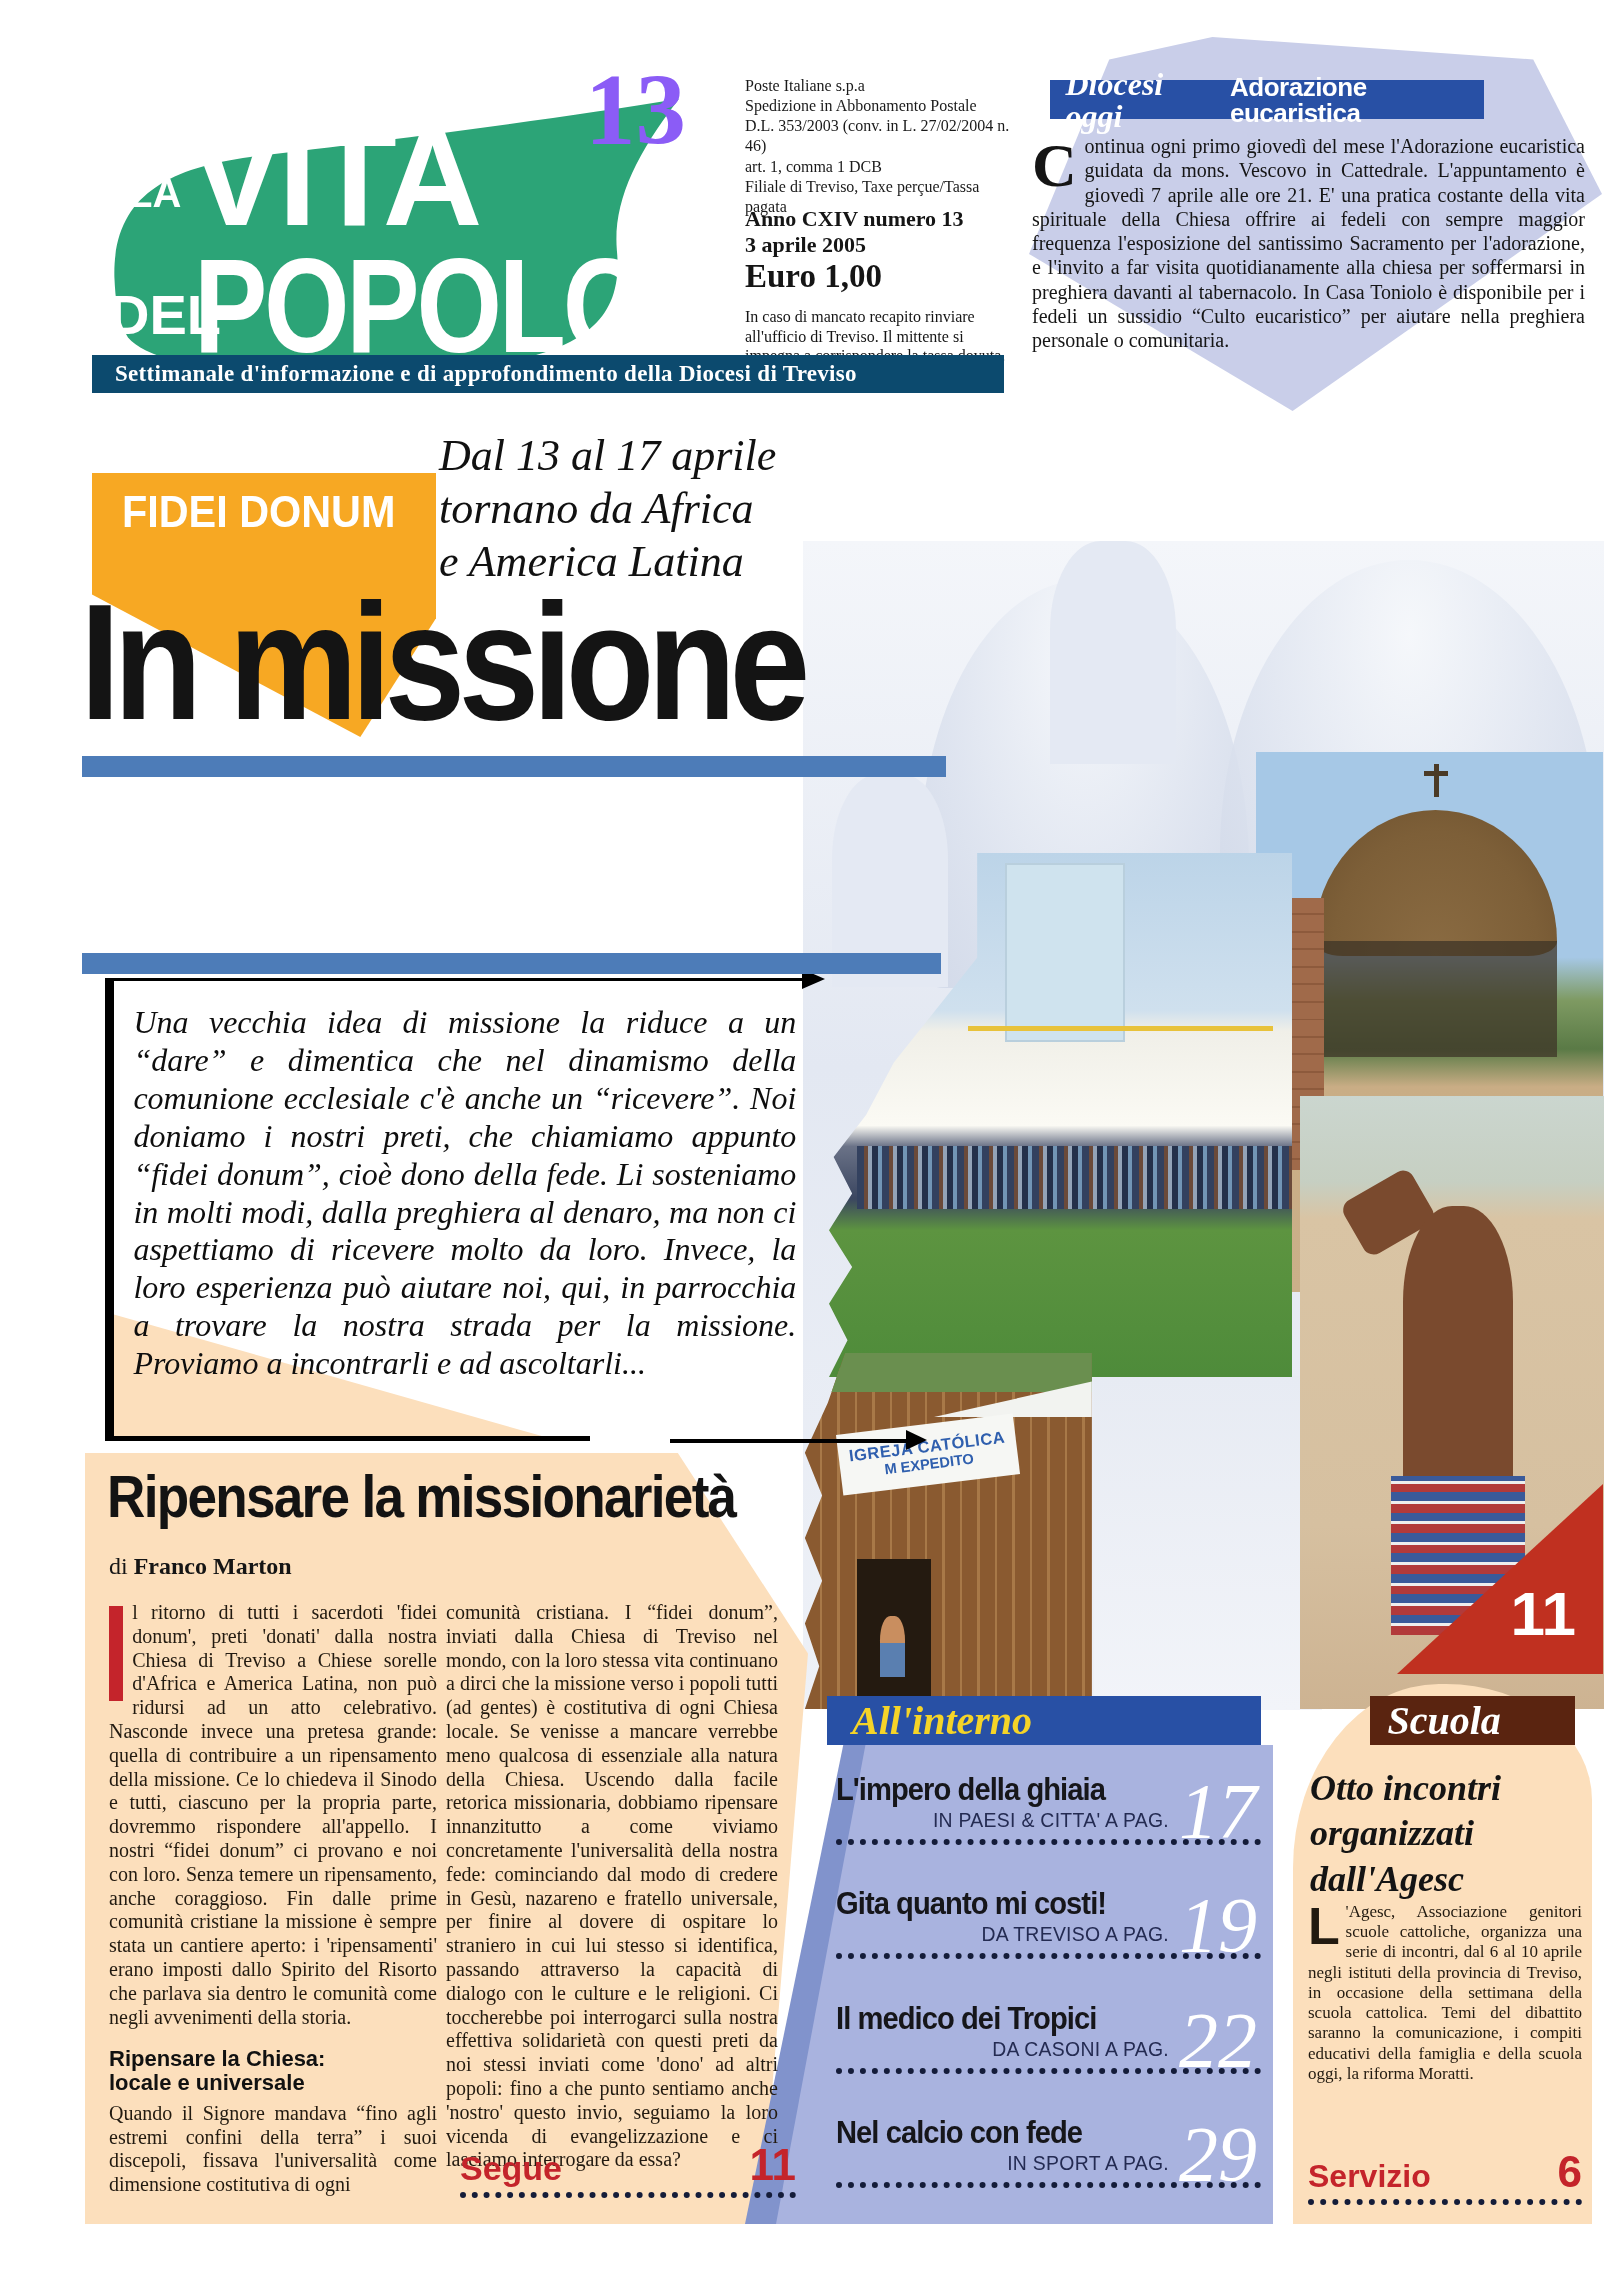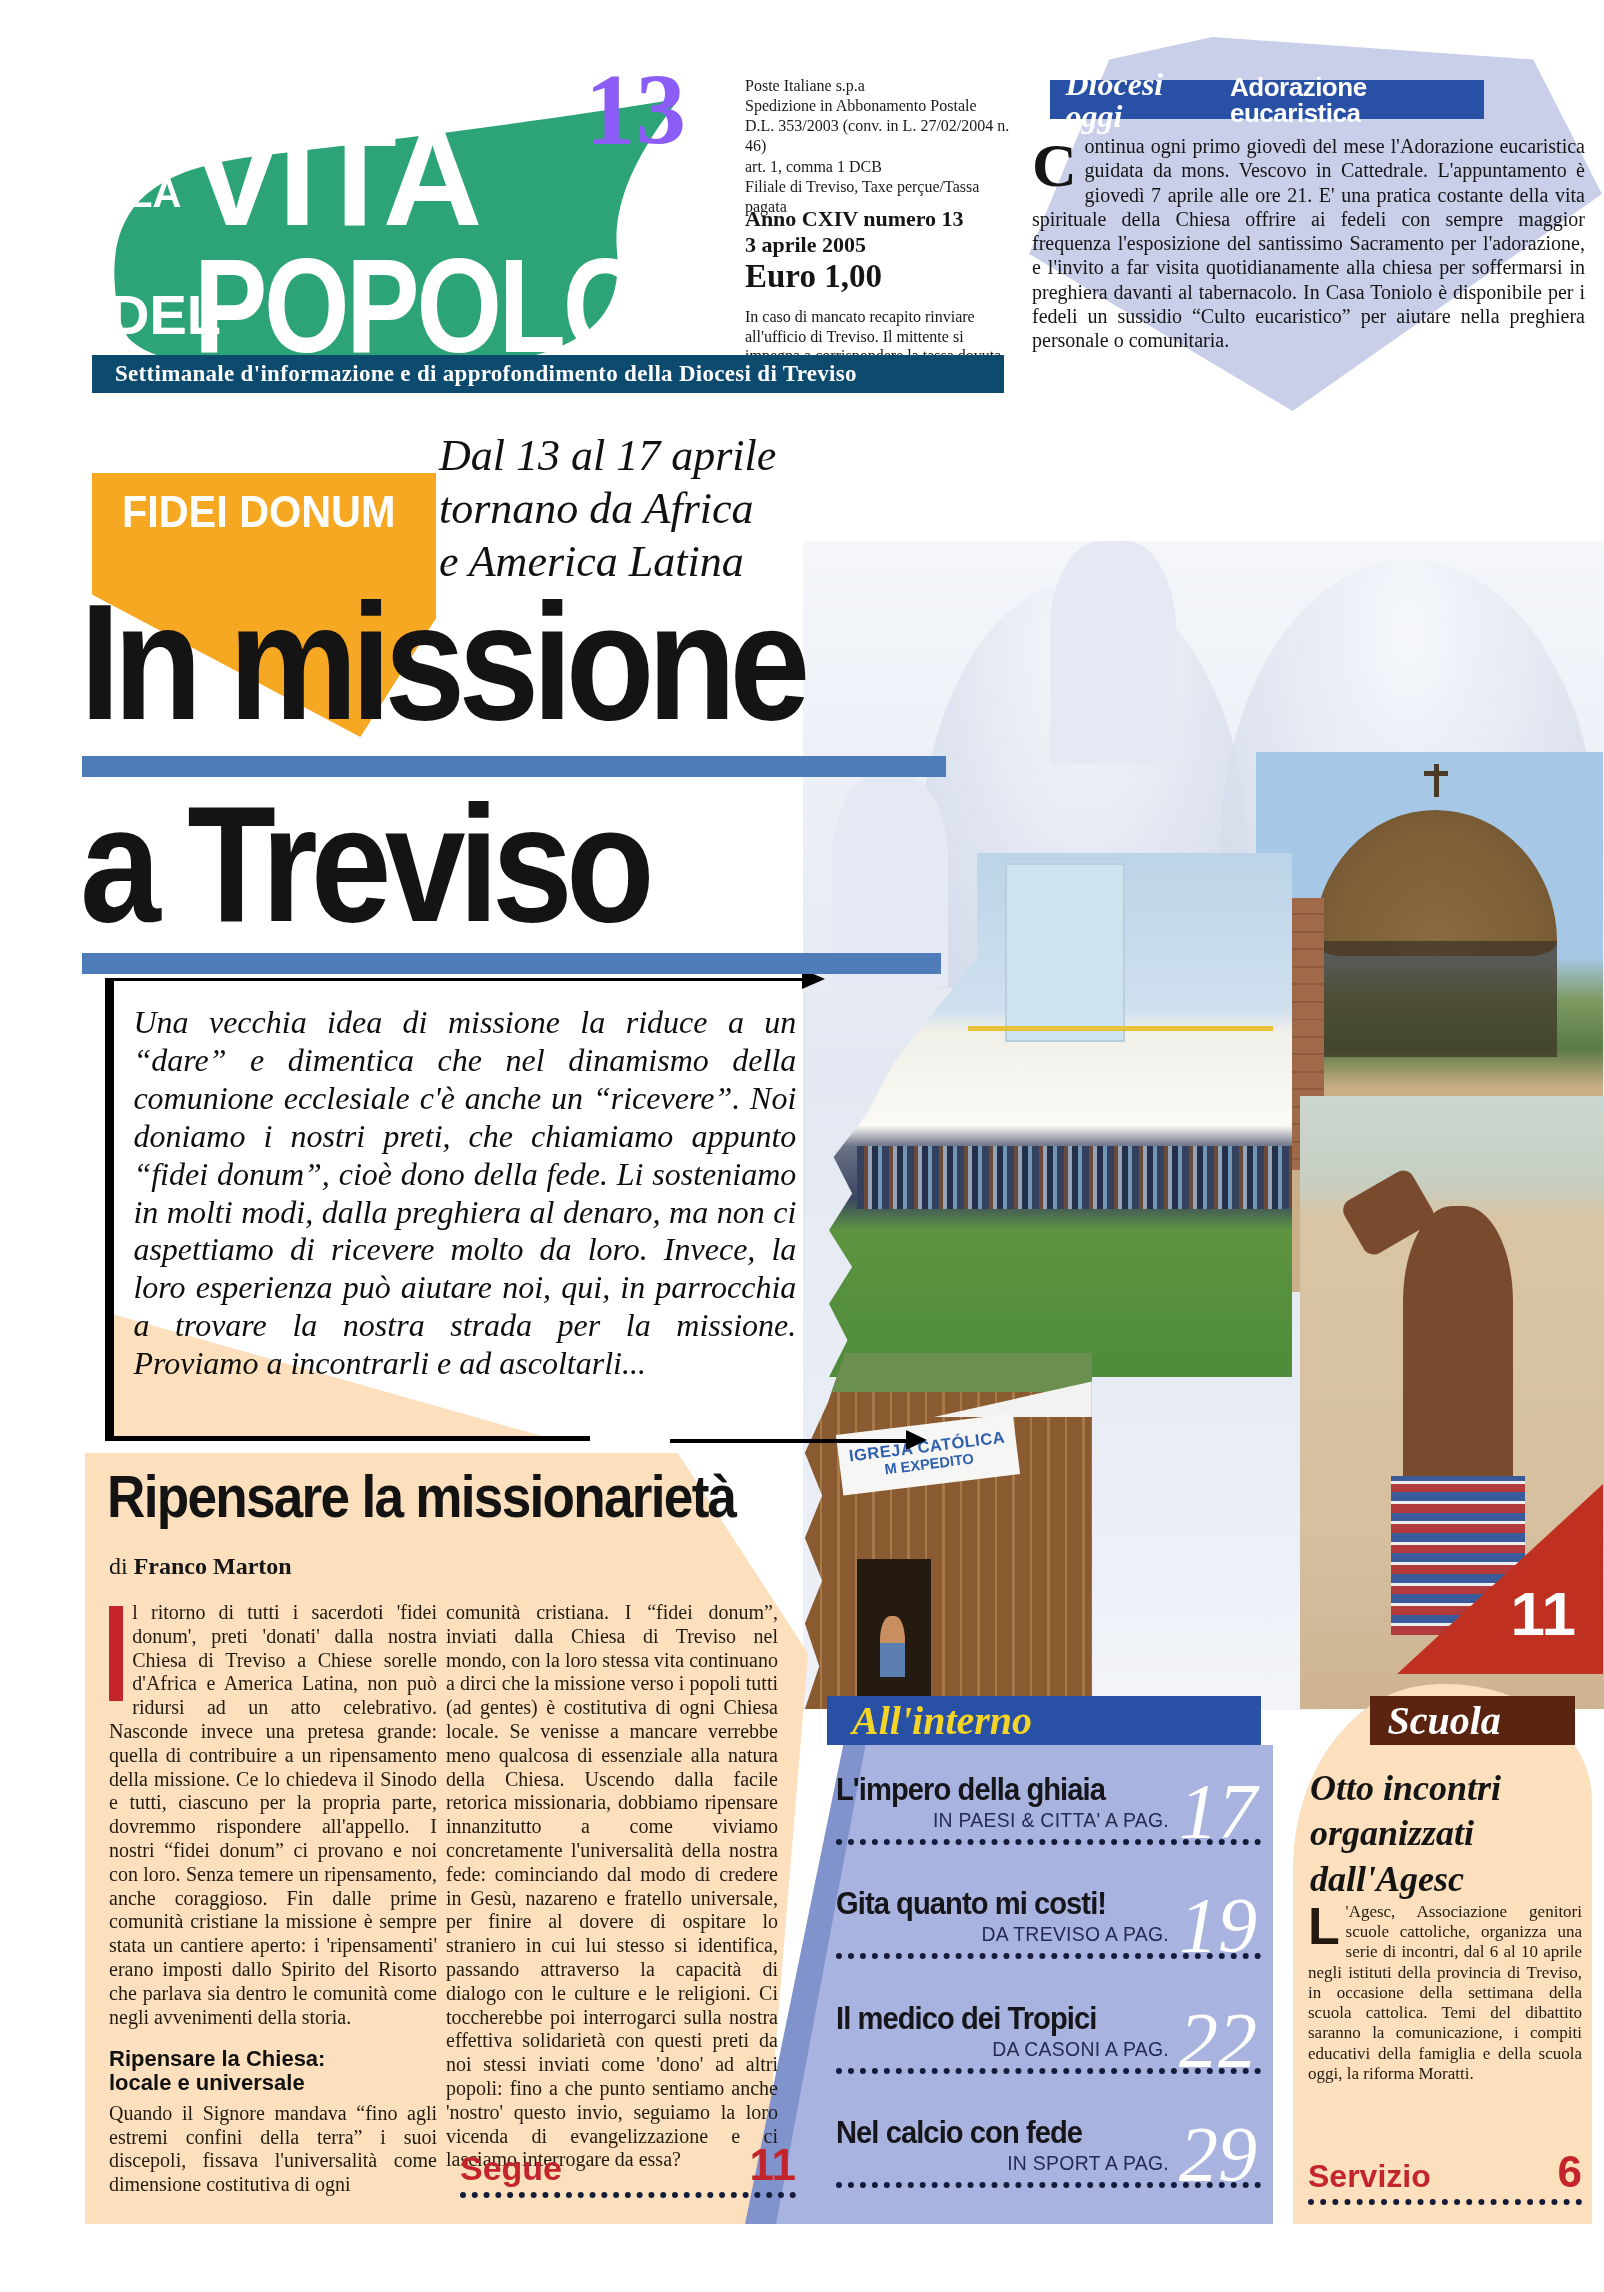--- a/index.html
+++ b/index.html
@@ -207,21 +207,20 @@
   <div class="abs fidei-label"><span class="squeeze94">FIDEI DONUM</span></div>
 
   <div class="abs overline">
     <div>Dal 13 al 17 aprile</div>
     <div>tornano da Africa</div>
     <div>e America Latina</div>
   </div>
 
   <div class="abs headline hl1"><span class="squeeze">In missione</span></div>
   <div class="abs blue-bar bar1"></div>
-  <div class="abs headline hl2"><span class="squeeze">a Treviso</span></div>
   <div class="abs blue-bar bar2"></div>
 
   <div class="abs collage">
     <div class="faded"></div>
     <div class="dome" style="left:116px;top:39px;width:330px;height:408px;opacity:.9;"></div>
     <div class="dome" style="left:417px;top:19.4px;width:378px;height:417px;opacity:.85;"></div>
     <div class="cupola" style="left:247px;top:0;width:126px;height:223px;"></div>
     <div class="cupola" style="left:29px;top:233px;width:116px;height:213px;"></div>
     <div class="ghost"></div>
 

